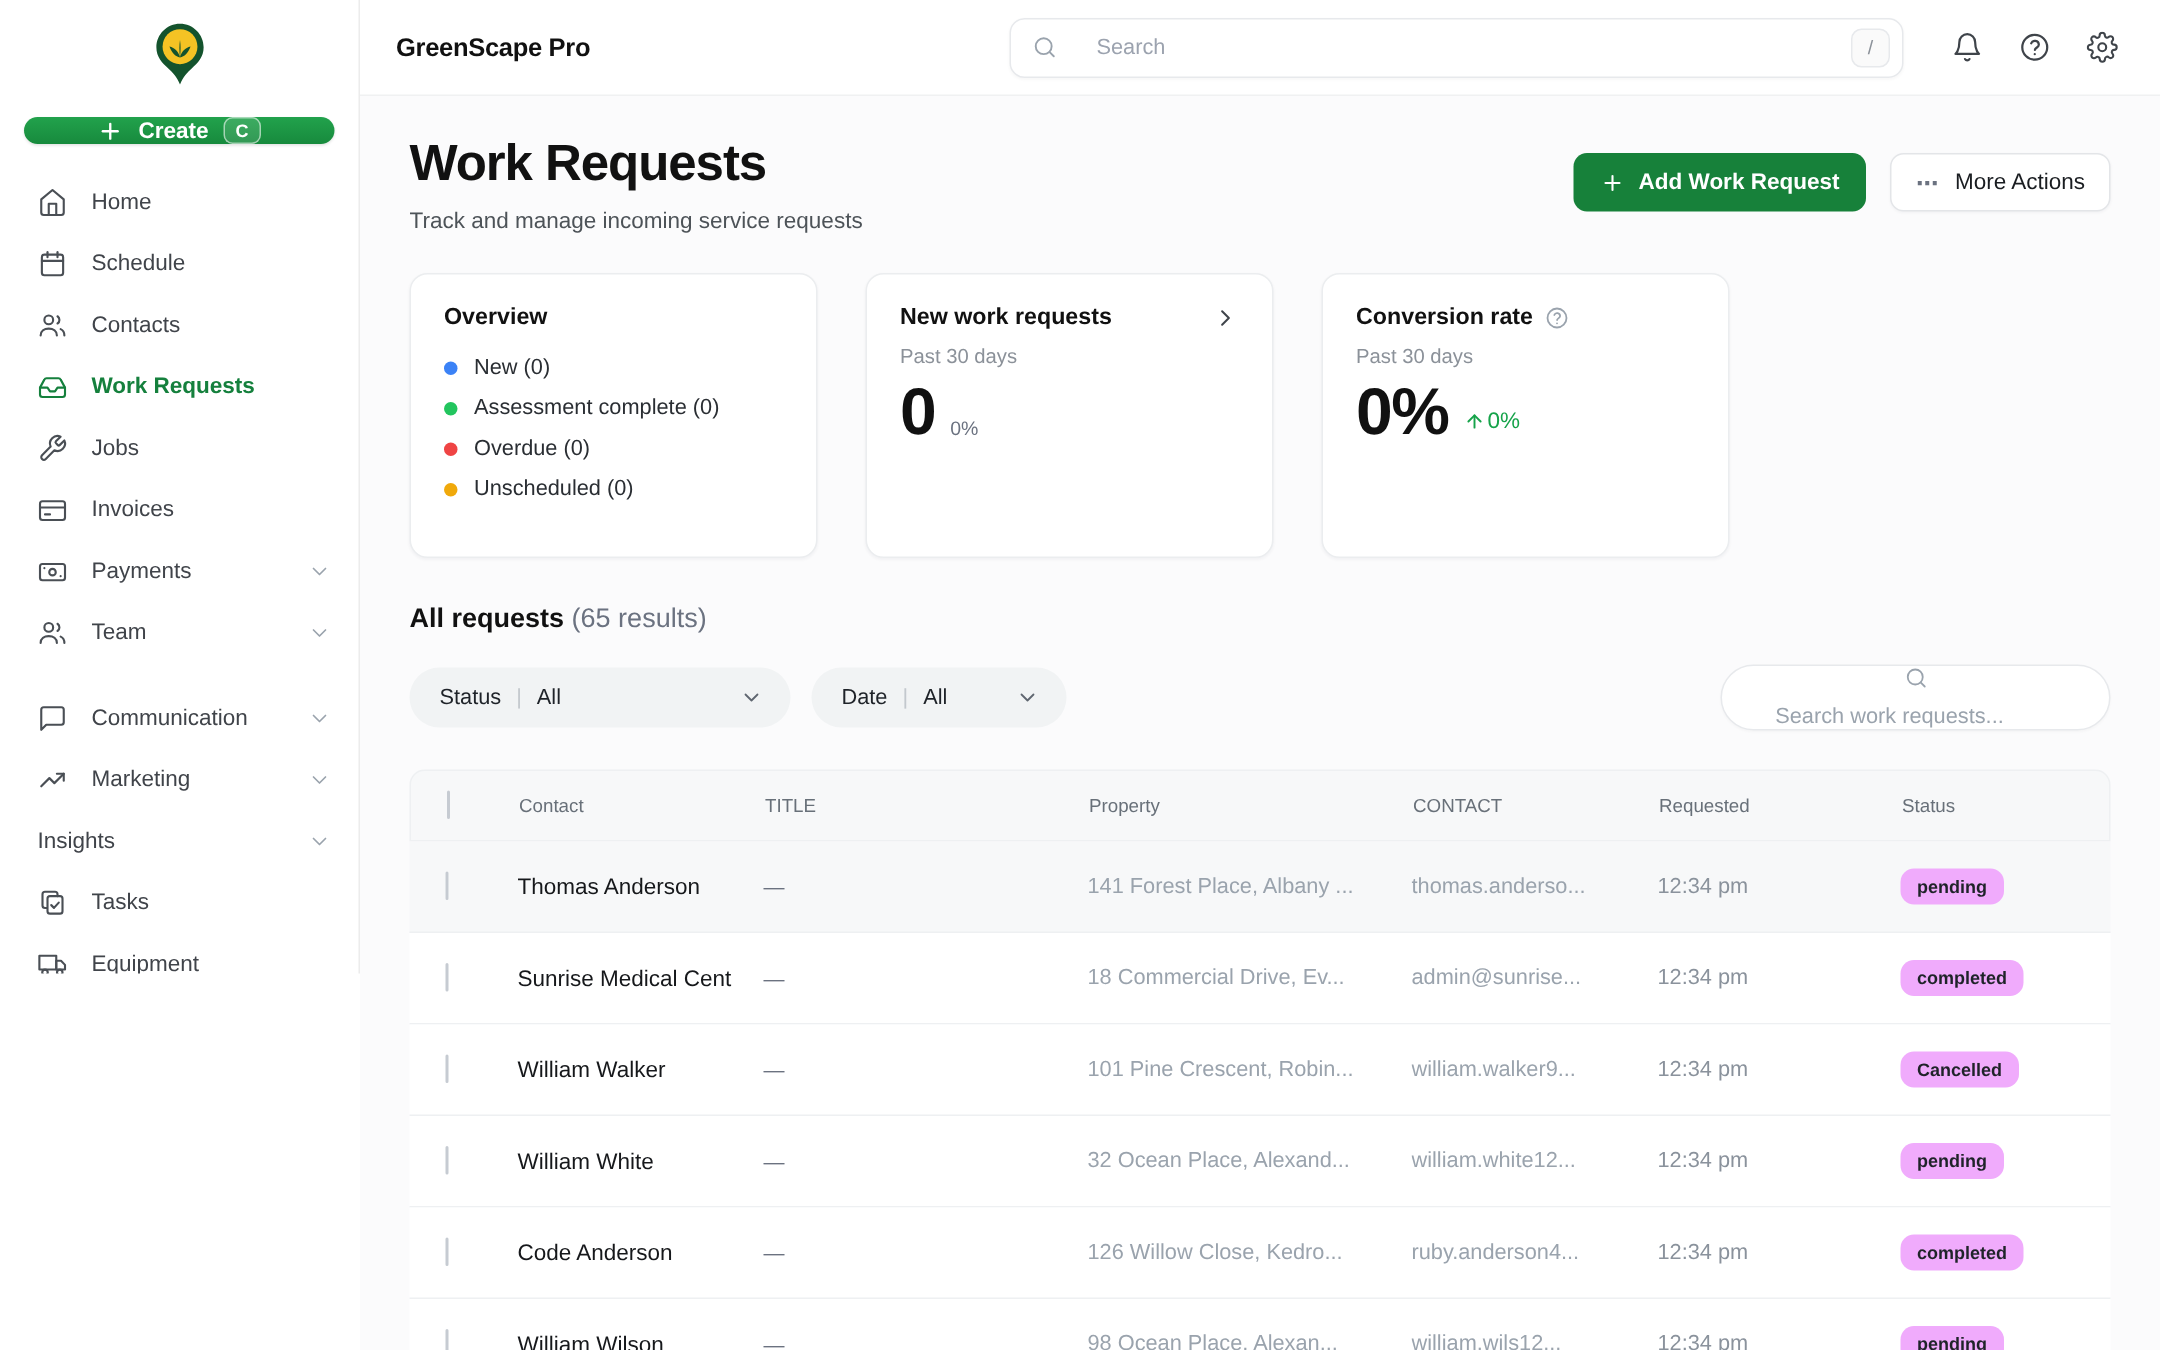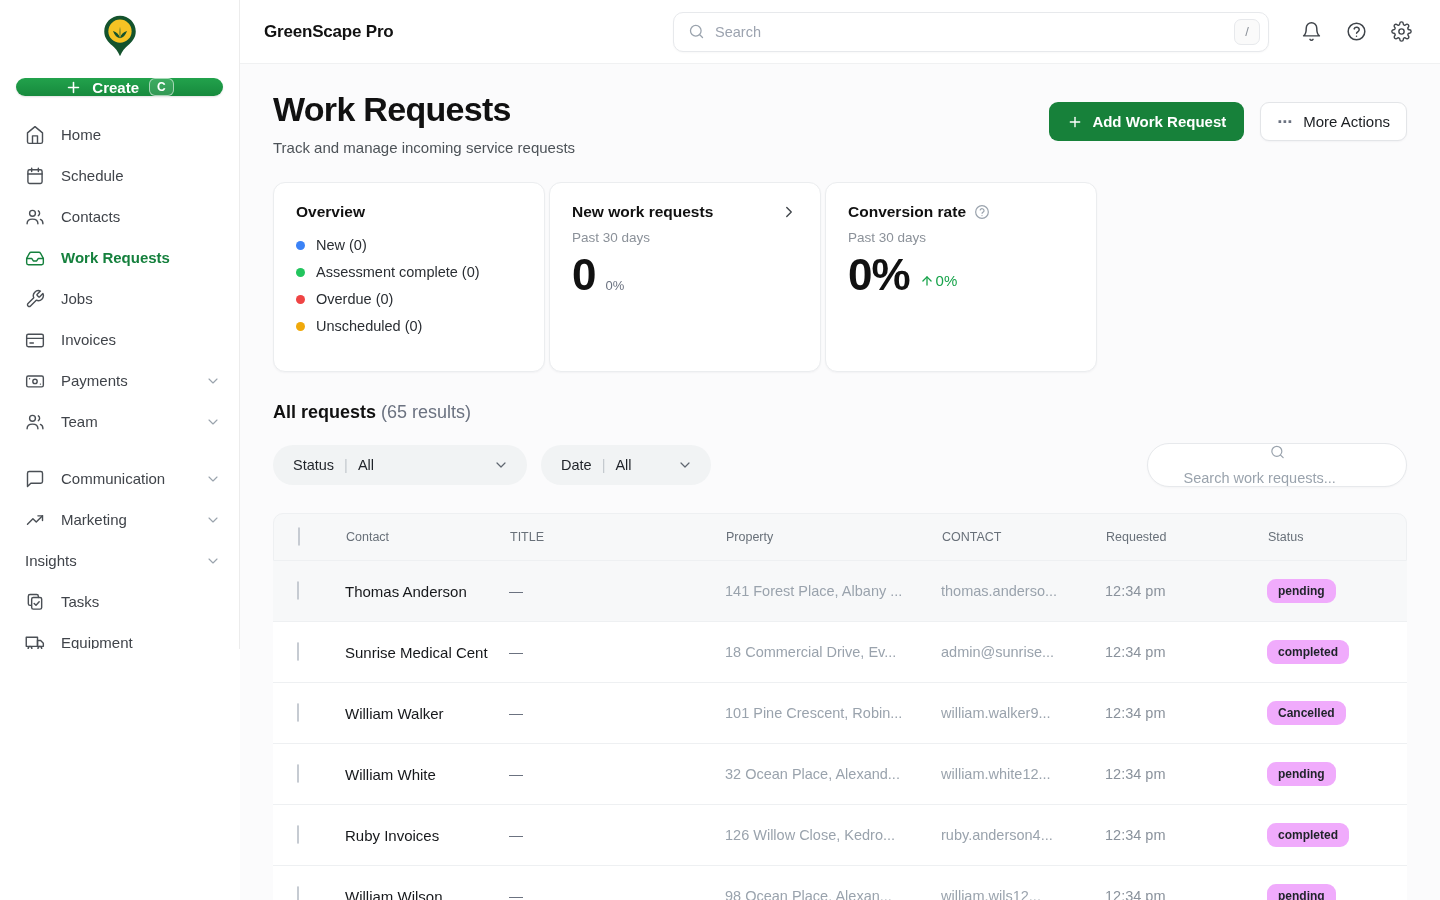--- a/index.html
+++ b/index.html
@@ -48,21 +48,21 @@
   
   .main { flex:1; display:flex; flex-direction:column; background:#fbfbfc; }
   .topbar {
     height:64px; background:#ffffff; border-bottom:1px solid #f0f1f2;
     display:flex; align-items:center; padding:0 28px 0 24px; gap:24px;
   }
   .app-title { font-size:17px; font-weight:700; color:#111; letter-spacing:-.2px; }
   .search-box {
     margin-left:auto; width:596px; height:40px; border:1px solid #e7e9ec;
     border-radius:10px; background:#fff; display:flex; align-items:center;
-    padding:0 8px 0 14px; gap:10px; box-shadow:0 1px 2px rgba(16,24,40,.03);
+    padding:0 8px 0 14px; gap:26px; box-shadow:0 1px 2px rgba(16,24,40,.03);
   }
   .search-box input {
     flex:1; border:none; outline:none; font-size:14.5px; color:#333;
     font-family:inherit; background:transparent;
   }
   .search-box input::placeholder { color:#9ca3af; }
   .kbd-slash {
     width:26px; height:26px; border:1px solid #e7e9ec; border-radius:7px;
     background:#fafafa; color:#8b9199; font-size:13px; display:flex;
     align-items:center; justify-content:center;
@@ -83,21 +83,21 @@
   }
   .btn-secondary {
     height:39px; padding:0 16px; border:1px solid #e3e5e8; border-radius:9px;
     background:#fff; color:#1a1d21; font-size:15px; font-weight:500;
     display:flex; align-items:center; gap:10px; cursor:pointer; font-family:inherit;
     box-shadow:0 1px 2px rgba(16,24,40,.04);
   }
   .btn-secondary .dots { color:#6b7280; letter-spacing:1px; font-weight:700; }
 
   
-  .cards { display:flex; gap:4px; margin-top:26px; }
+  .cards { display:flex; gap:32px; margin-top:26px; }
   .card {
     width:272px; height:190px; background:#fff; border:1px solid #ebedef;
     border-radius:12px; box-shadow:0 1px 2px rgba(16,24,40,.04);
     padding:20px 22px;
   }
   .card-title-row { display:flex; align-items:center; justify-content:space-between; }
   .card-title { font-size:15.5px; font-weight:600; color:#111; display:flex; align-items:center; gap:8px; }
   .card-help { color:#9aa3ad; }
   .card-chev { color:#3f444a; cursor:pointer; }
   .ov-list { margin-top:16px; display:flex; flex-direction:column; gap:11px; }
@@ -559,21 +559,21 @@
             <div><span class="checkbox"></span></div>
             <div class="td-name">William White</div>
             <div class="td-dash">—</div>
             <div class="td-muted">32 Ocean Place, Alexand...</div>
             <div class="td-muted">william.white12...</div>
             <div class="td-time">12:34 pm</div>
             <div><span class="badge">pending</span></div>
           </div>
           <div class="tgrid trow">
             <div><span class="checkbox"></span></div>
-            <div class="td-name">Ruby Invoices</div>
+            <div class="td-name">Code Anderson</div>
             <div class="td-dash">—</div>
             <div class="td-muted">126 Willow Close, Kedro...</div>
             <div class="td-muted">ruby.anderson4...</div>
             <div class="td-time">12:34 pm</div>
             <div><span class="badge">completed</span></div>
           </div>
           <div class="tgrid trow">
             <div><span class="checkbox"></span></div>
             <div class="td-name">William Wilson</div>
             <div class="td-dash">—</div>

